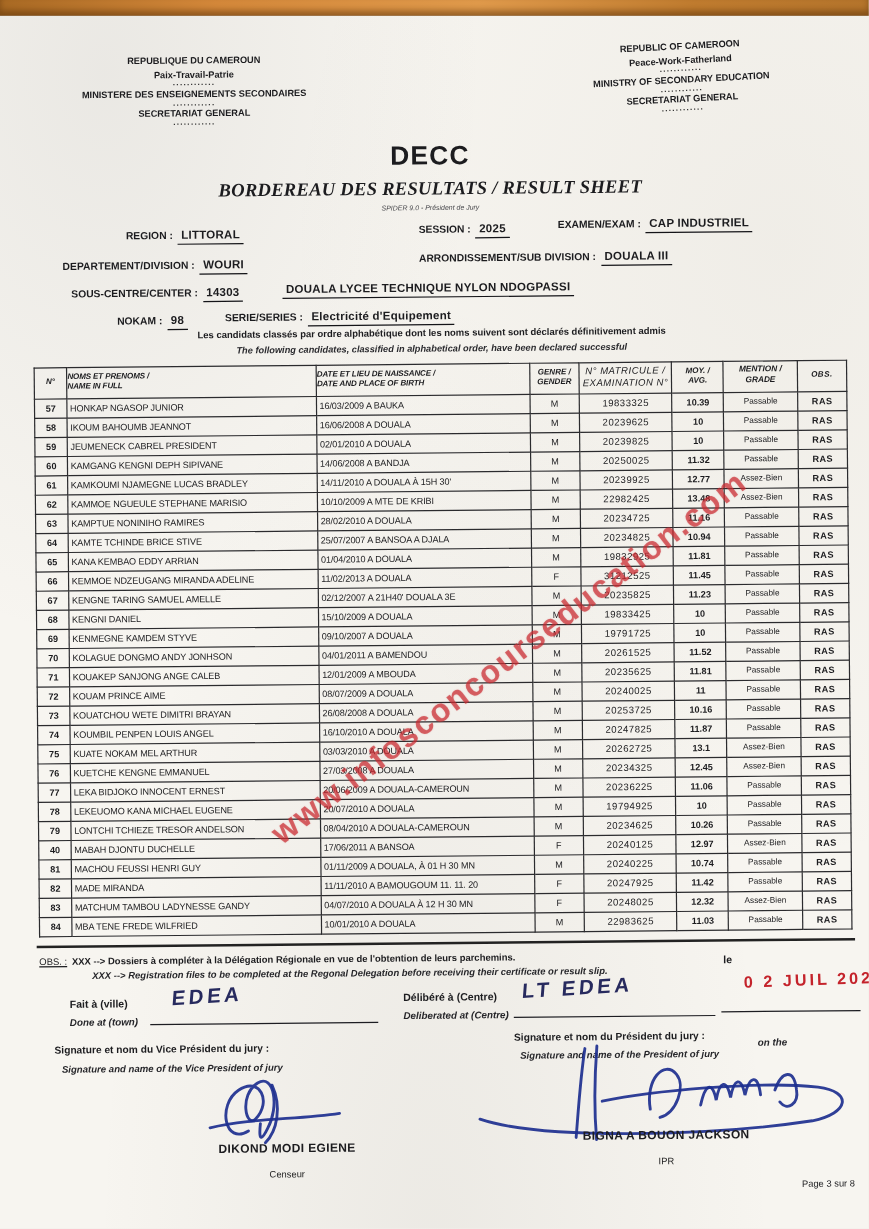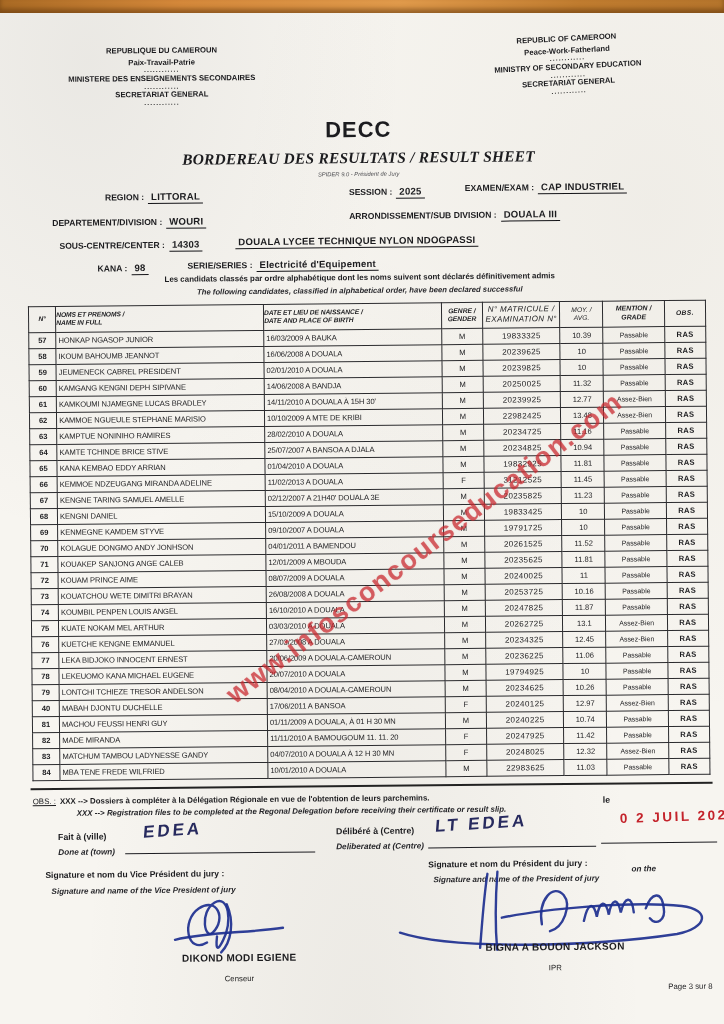--- a/index.html
+++ b/index.html
@@ -51,21 +51,21 @@
   .tablewrap { position:absolute; left:30px; top:290px; }
   table { border-collapse:collapse; table-layout:fixed; width:678px; }
   th, td { border:1px solid #2b2b2e; overflow:hidden; }
   thead th { font-size:6.7px; font-style:italic; font-weight:bold; line-height:1.3; padding:2px 0; }
   tbody td { height:15px; font-size:7.6px; padding:0 2px; white-space:nowrap; }
   .c-n { width:26px; text-align:center; font-weight:bold; }
   .c-name { width:206px; text-align:left; letter-spacing:-0.1px; }
   .c-date { width:176px; text-align:left; letter-spacing:-0.1px; }
   .c-genre { width:40px; text-align:center; }
   .c-mat { width:76px; text-align:center; font-weight:normal; letter-spacing:0.4px; font-size:8px; }
-  .c-moy { width:42px; text-align:center; font-weight:normal; }
+  .c-moy { width:42px; text-align:center; font-weight:bold; }
   .c-men { width:60px; text-align:center; font-size:6.9px; }
   .c-obs { width:40px; text-align:center; font-weight:bold; letter-spacing:0.4px; }
   .endline { position:absolute; left:28px; top:772px; width:682px; border-top:2px solid #222; }
 
   
   .watermark {
     position:absolute; left:228px; top:668px; white-space:nowrap;
     transform:rotate(-37deg); transform-origin:0 50%;
     font-size:27px; font-weight:bold; letter-spacing:1.5px;
     color:rgba(201,42,48,0.62); text-shadow:0 0 1px rgba(201,42,48,0.35);
@@ -144,21 +144,21 @@
     <div class="f" style="left:352px;top:197px">
       <span class="lbl">ARRONDISSEMENT/SUB DIVISION :</span><span class="val">DOUALA III</span>
     </div>
     <div class="f" style="left:62px;top:224px">
       <span class="lbl">SOUS-CENTRE/CENTER :</span><span class="val">14303</span>
     </div>
     <div class="f" style="left:238px;top:222px">
       <span class="val">DOUALA LYCEE TECHNIQUE NYLON NDOGPASSI</span>
     </div>
     <div class="f" style="left:100px;top:247px">
-      <span class="lbl">KANA :</span><span class="val">98</span>
+      <span class="lbl">NOKAM :</span><span class="val">98</span>
     </div>
     <div class="f" style="left:190px;top:245px">
       <span class="lbl">SERIE/SERIES :</span><span class="val">Electricité d'Equipement</span>
     </div>
     <div class="note note-fr">Les candidats classés par ordre alphabétique dont les noms suivent sont déclarés définitivement admis</div>
     <div class="note note-en">The following candidates, classified in alphabetical order, have been declared successful</div>
 
     <div class="tablewrap">
       <table>
         <thead>

